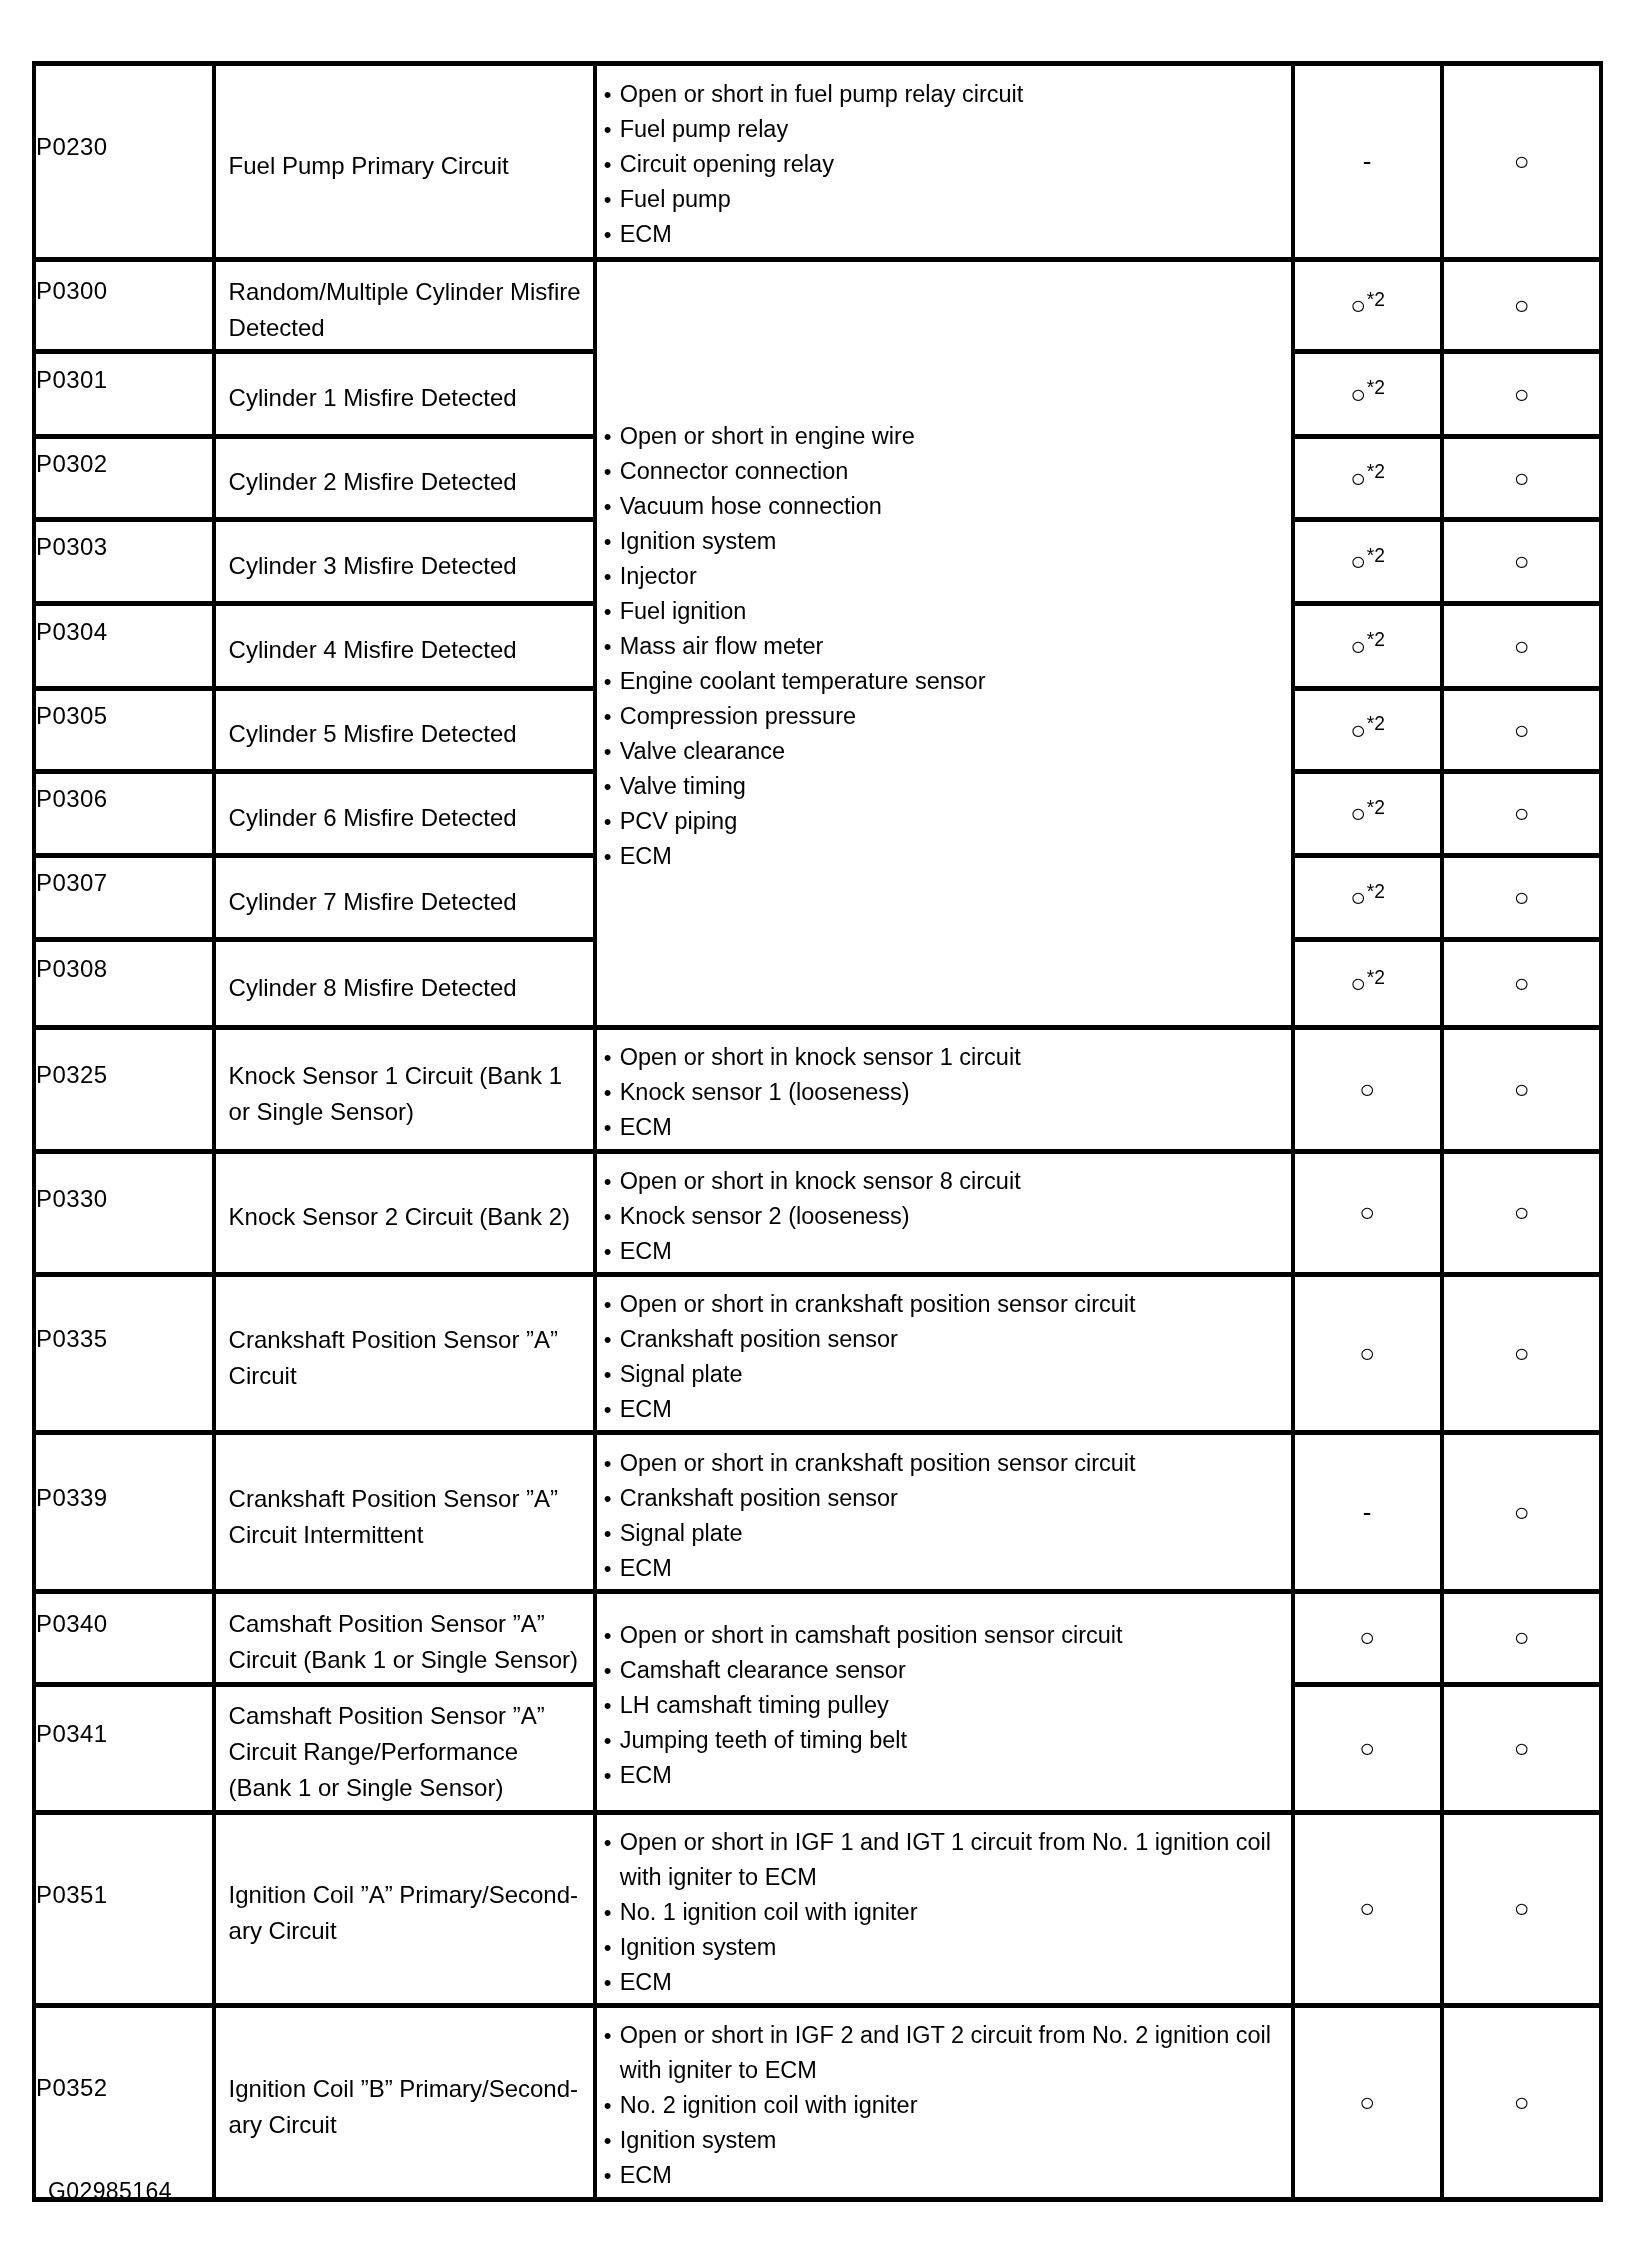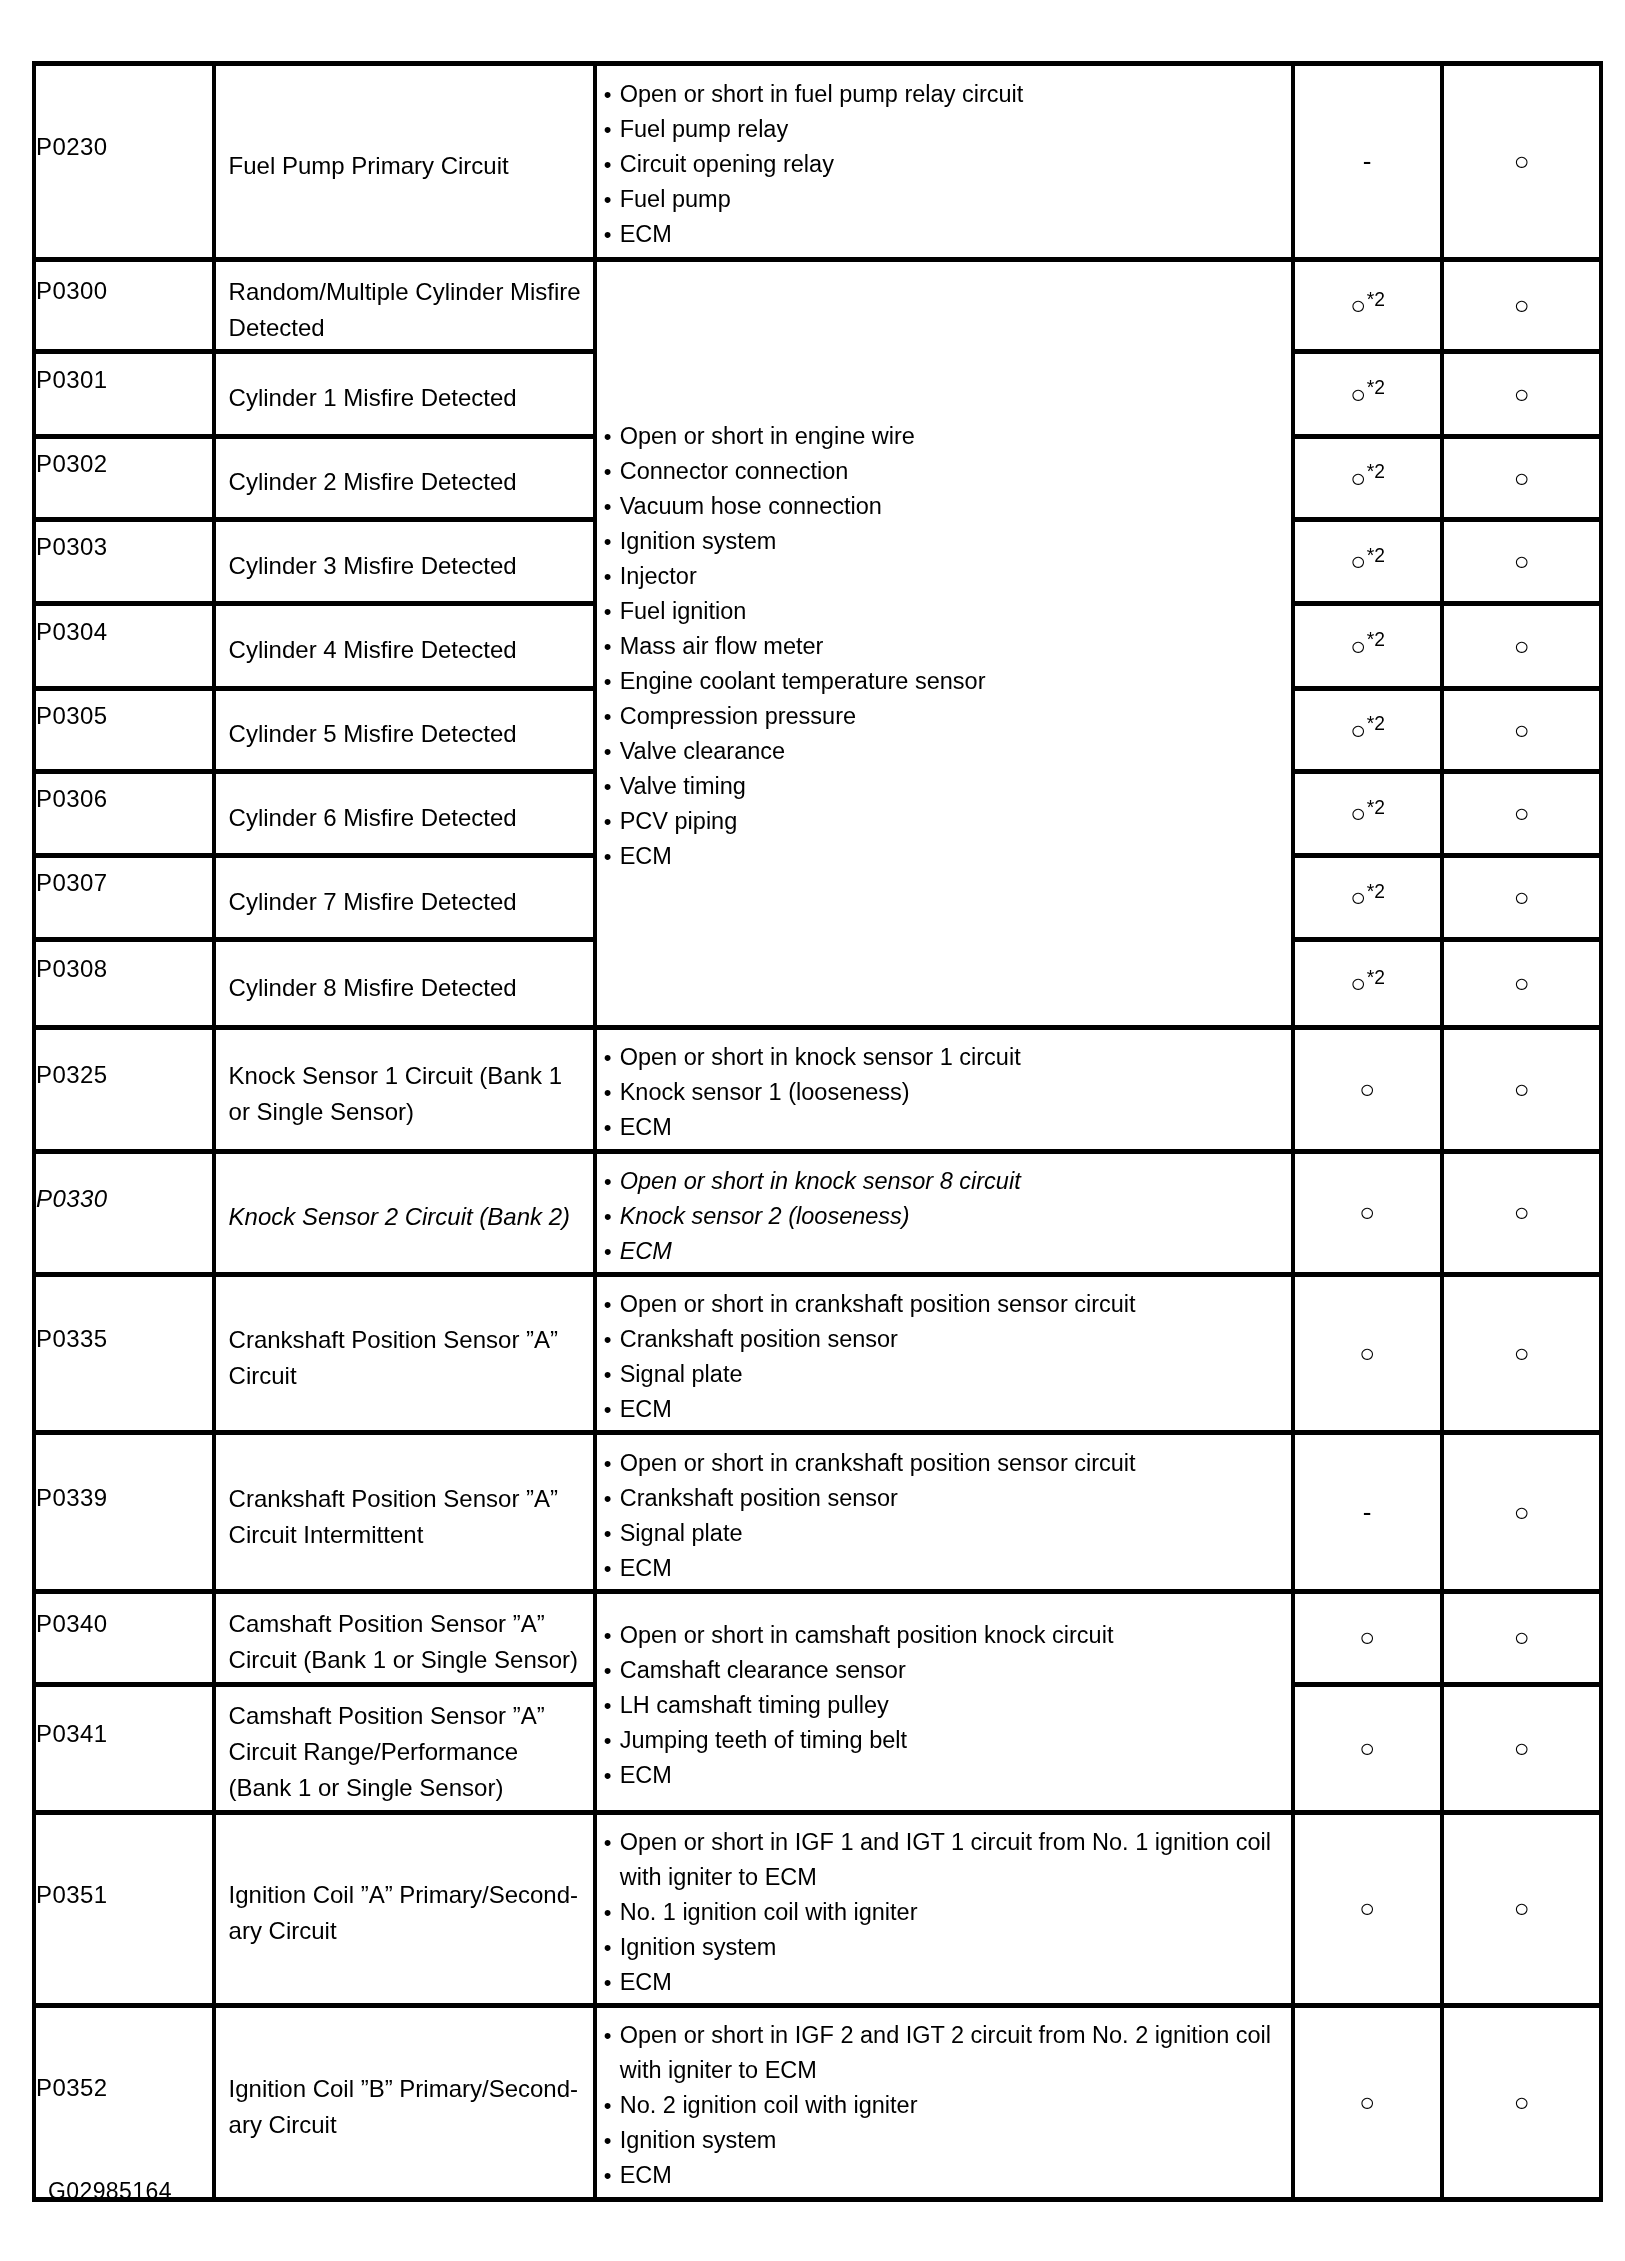--- a/index.html
+++ b/index.html
@@ -246,21 +246,21 @@
               </li>
               <li>
                 <span class="dot">•</span>
                 <span class="txt">ECM</span>
               </li>
             </ul>
           </td>
           <td class="mark"><span>○</span><span class="mark-sup"></span></td>
           <td class="mark"><span>○</span></td>
         </tr>
-        <tr style="height: 121px; font-style: italic;">
+        <tr style="height: 121px;">
           <td class="code">P0330</td>
           <td class="desc">Knock Sensor 2 Circuit (Bank 2)</td>
           <td class="trouble">
             <ul class="bullets">
               <li>
                 <span class="dot">•</span>
                 <span class="txt">Open or short in knock sensor 8 circuit</span>
               </li>
               <li>
                 <span class="dot">•</span>
@@ -330,21 +330,21 @@
           <td class="mark"><span>○</span></td>
         </tr>
         <tr style="height: 84px;">
           <td class="code">P0340</td>
           <td class="desc">Camshaft Position Sensor ”A”
 Circuit (Bank 1 or Single Sensor)</td>
           <td class="trouble" rowspan="2">
             <ul class="bullets">
               <li>
                 <span class="dot">•</span>
-                <span class="txt">Open or short in camshaft position knock circuit</span>
+                <span class="txt">Open or short in camshaft position sensor circuit</span>
               </li>
               <li>
                 <span class="dot">•</span>
                 <span class="txt">Camshaft clearance sensor</span>
               </li>
               <li>
                 <span class="dot">•</span>
                 <span class="txt">LH camshaft timing pulley</span>
               </li>
               <li>

